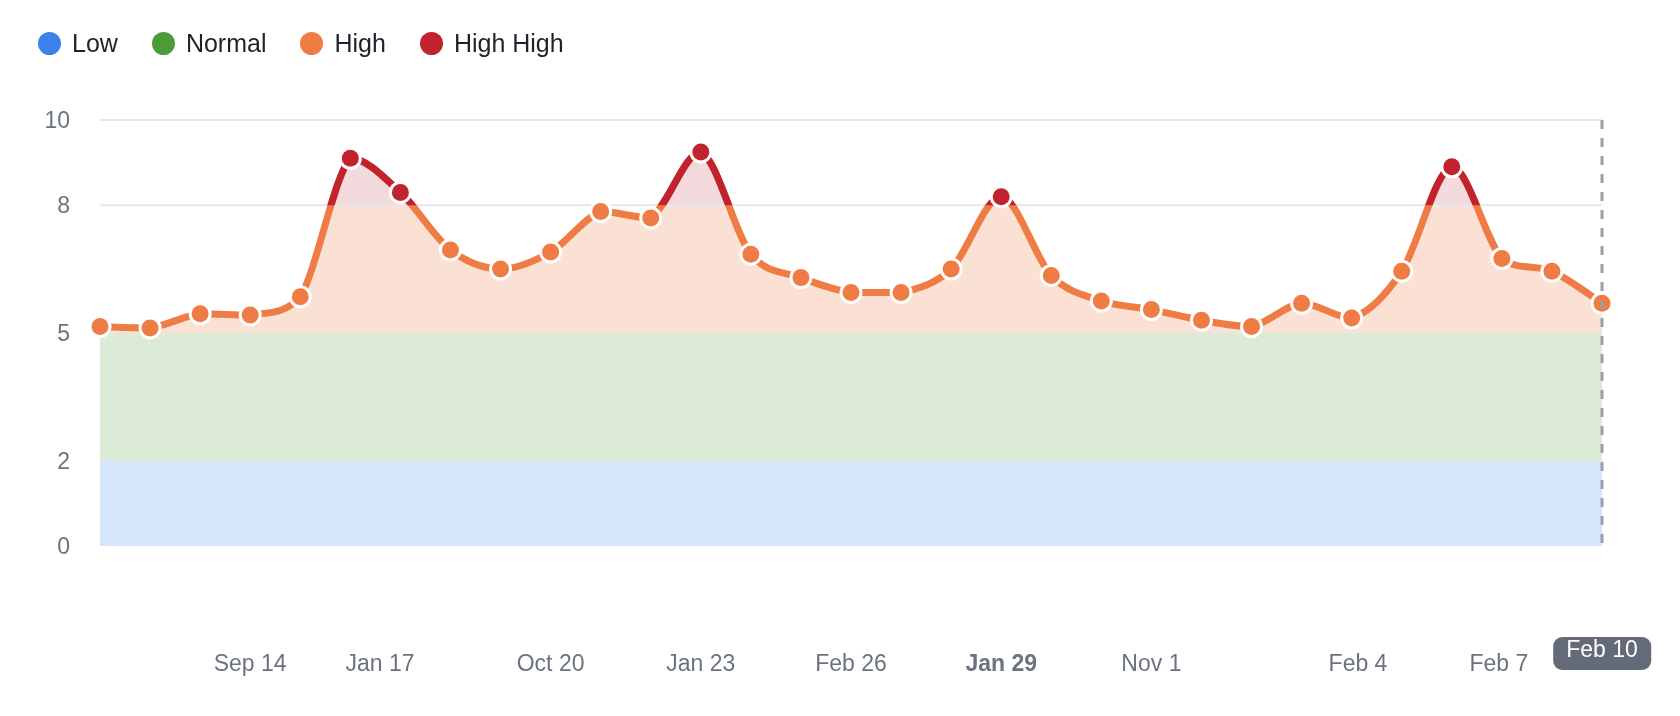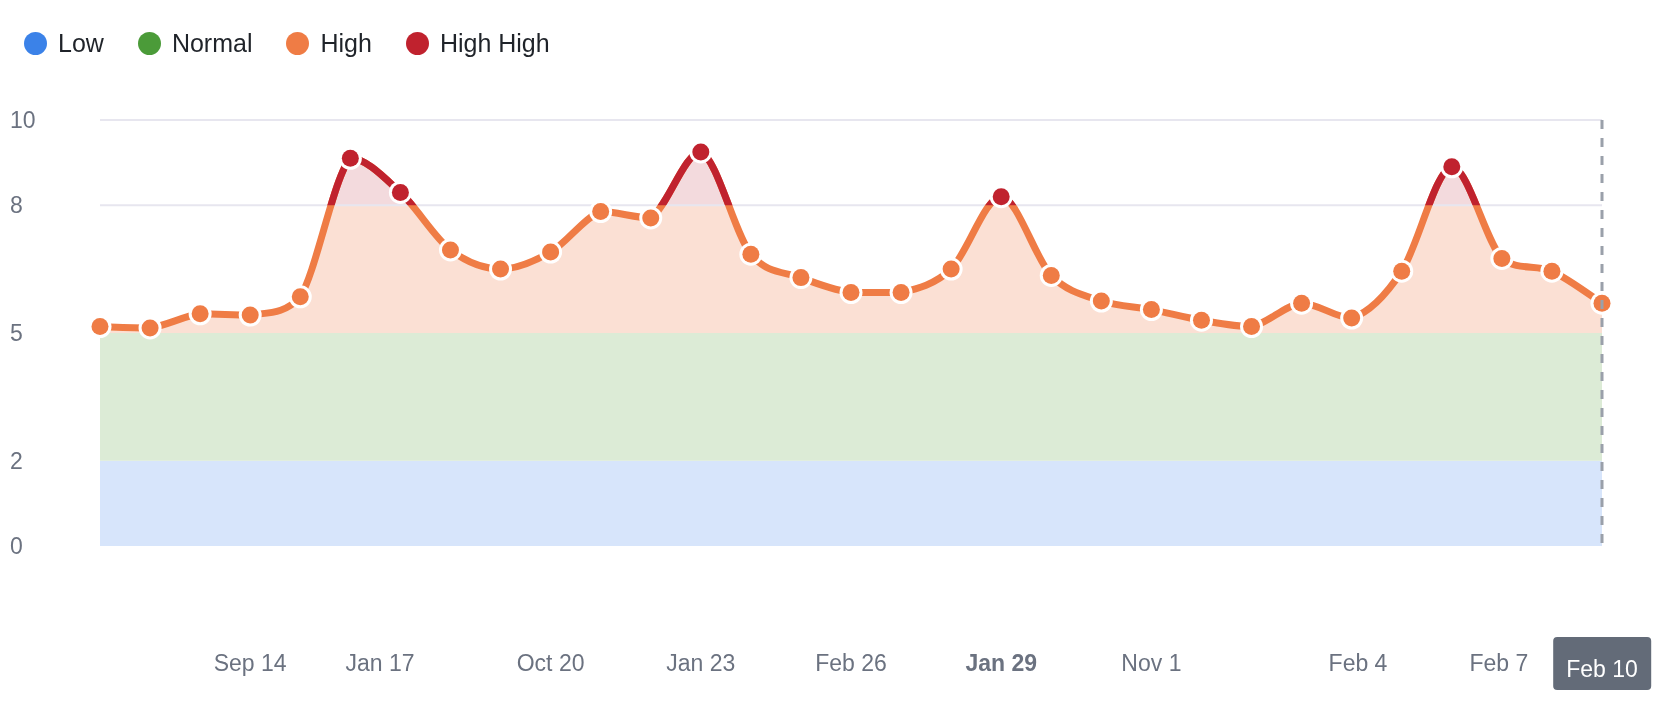--- a/index.html
+++ b/index.html
@@ -17,21 +17,21 @@
 
   #chart-root {
     position: relative;
     width: 1680px;
     height: 716px;
   }
 
   
   #legend {
     position: absolute;
-    left: 24px;
+    left: 38px;
     top: 22px;
     display: flex;
     align-items: center;
     gap: 34px;
     height: 42px;
   }
   .legend-item {
     display: flex;
     align-items: center;
     gap: 11px;
@@ -62,42 +62,43 @@
     position: absolute;
     left: 0;
     top: 0;
   }
 
   
   .y-tick-label {
     position: absolute;
     font-size: 23px;
     color: #6b7280;
+    text-align: right;
     width: 60px;
     transform: translateY(-50%);
     white-space: nowrap;
   }
   .x-tick-label {
     position: absolute;
     font-size: 23px;
     color: #6b7280;
     text-align: center;
     transform: translateX(-50%);
     white-space: nowrap;
     top: 650px;
   }
 
   
   #today-badge {
     position: absolute;
     background: #636b78;
     color: #ffffff;
     font-size: 23px;
-    border-radius: 4px;
-    padding: 21px 13px 9px 13px;
+    border-radius: 9px;
+    padding: 1px 13px 9px 13px;
     transform: translateX(-50%);
     top: 637px;
     white-space: nowrap;
     line-height: 1;
   }
 </style>
 </head>
 <body>
 
 <div id="chart-root">

